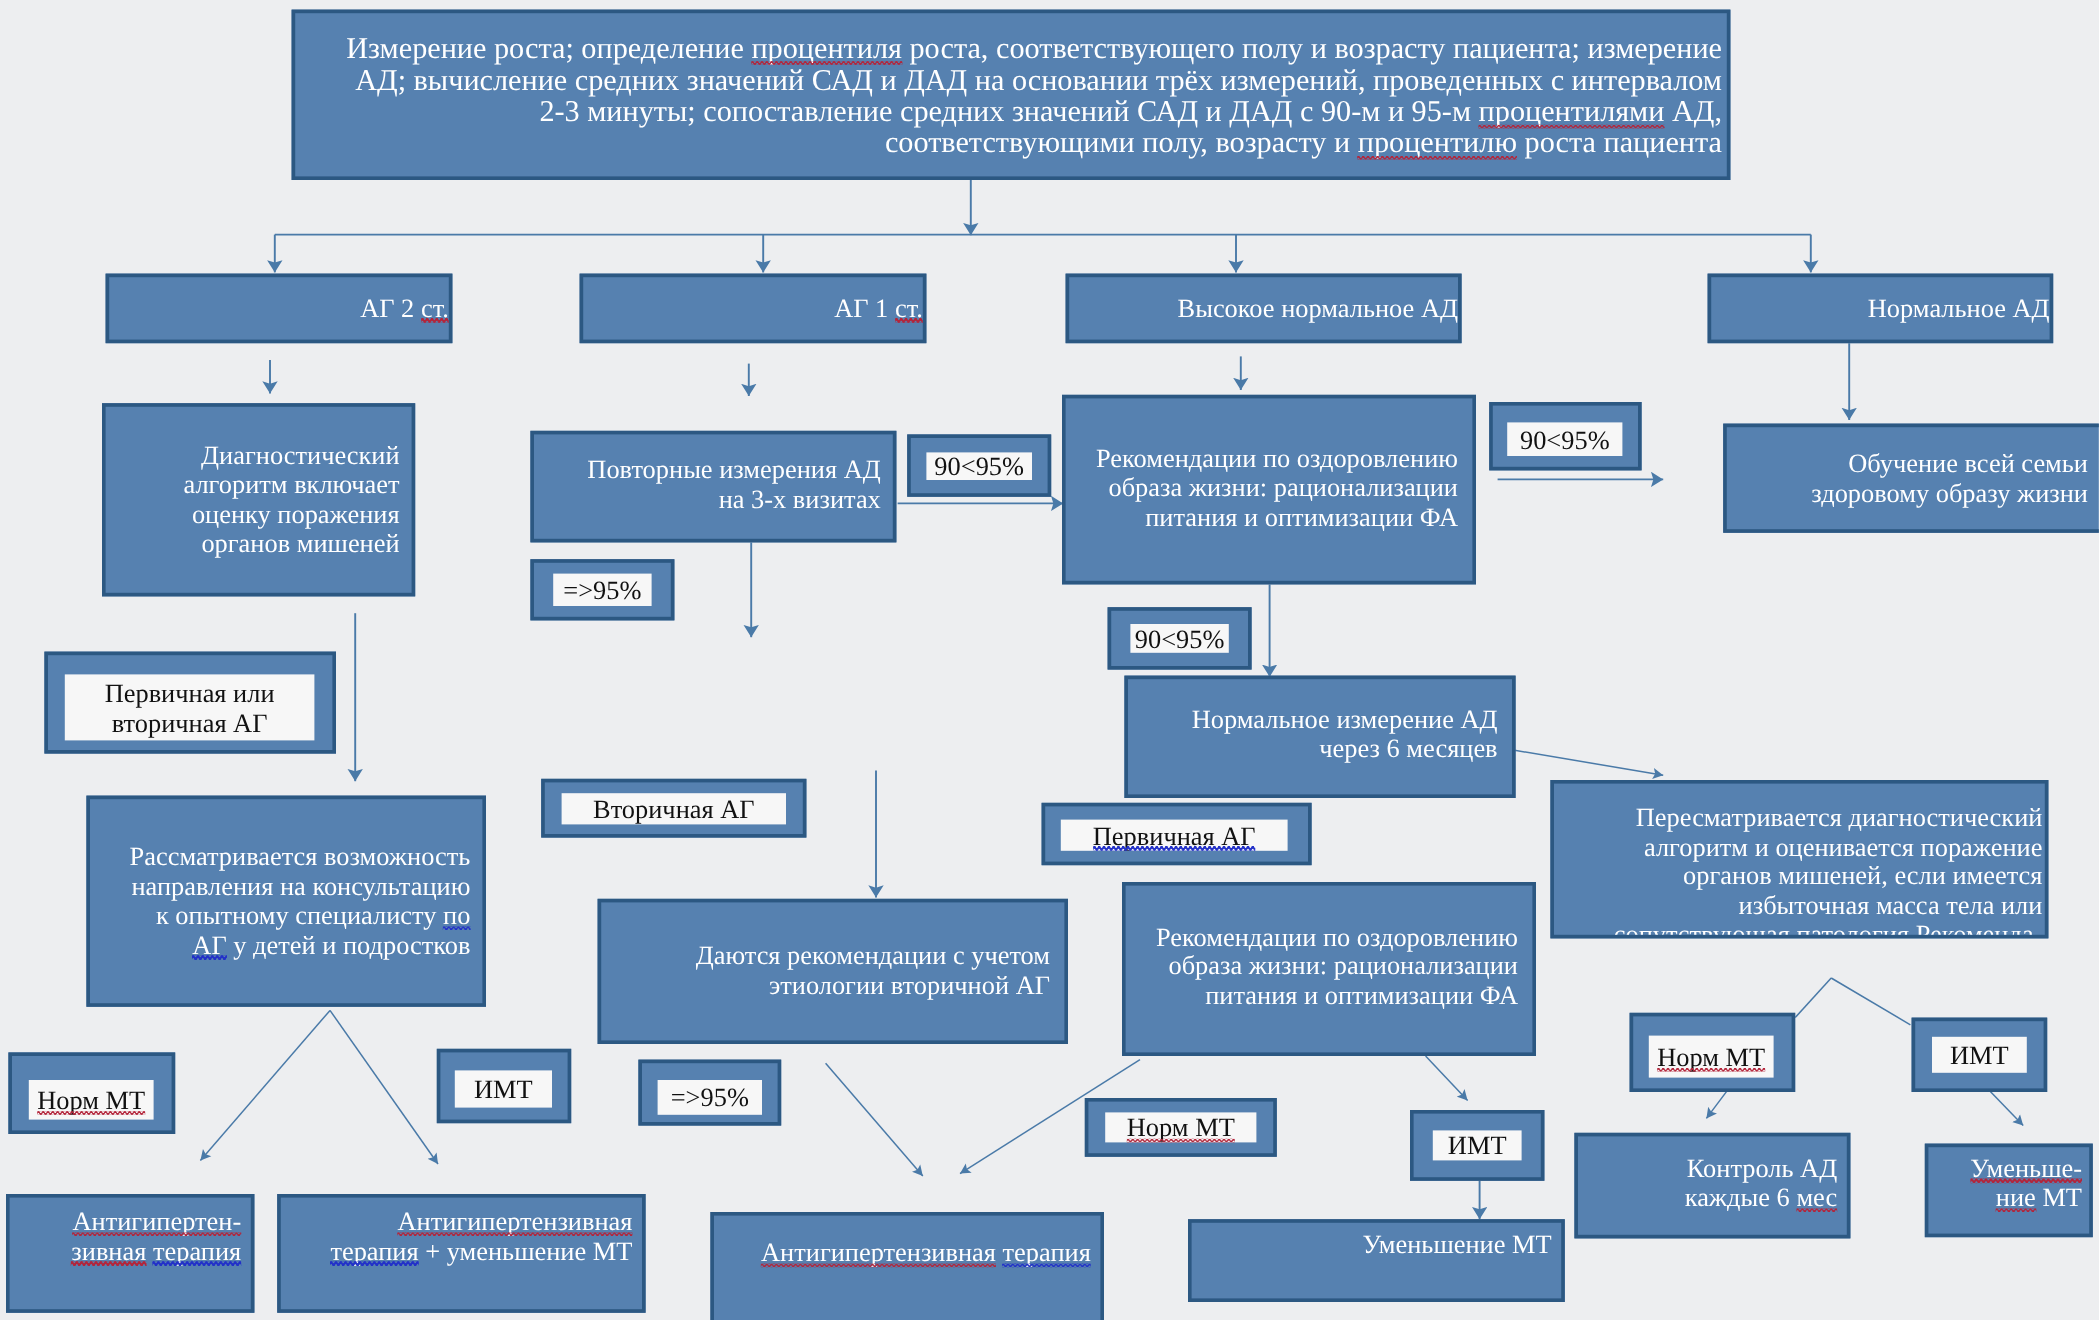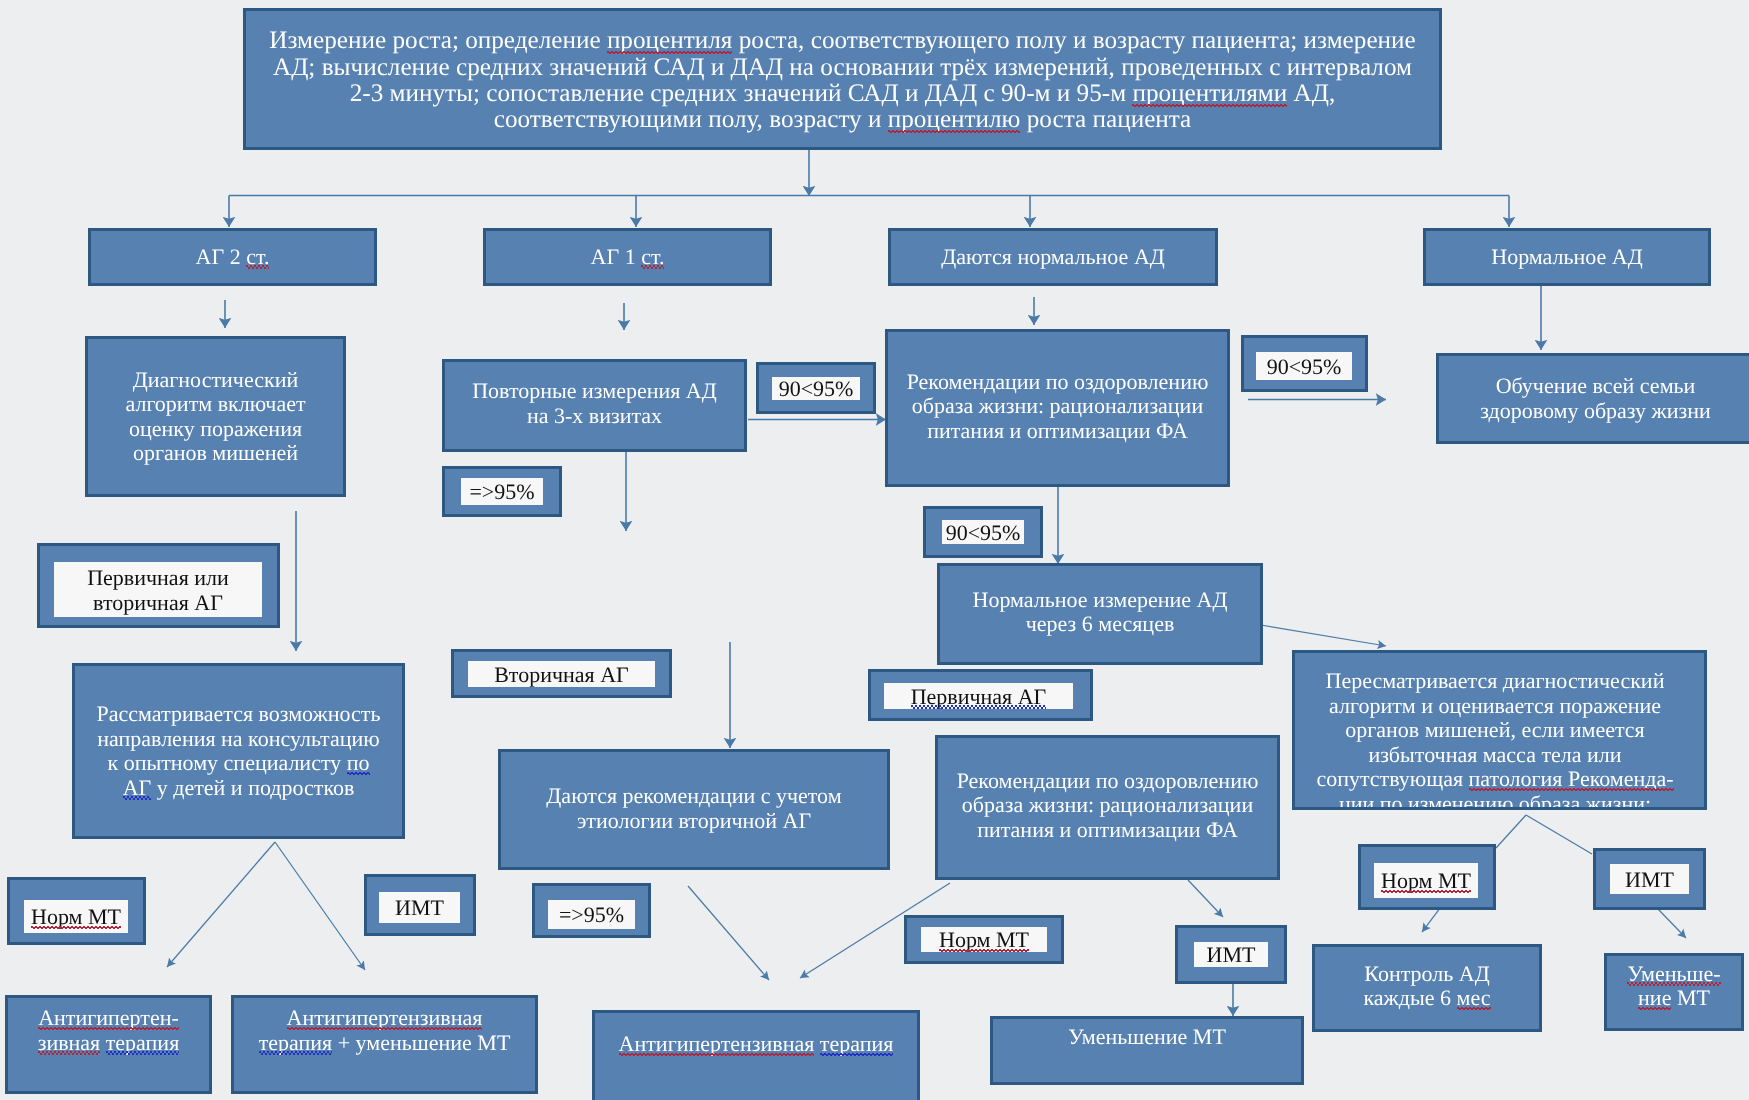--- a/index.html
+++ b/index.html
@@ -2,21 +2,21 @@
 <html><head>
 <meta charset="utf-8">
 <title>Алгоритм диагностики артериальной гипертензии</title>
 <style>
   html,body{margin:0;padding:0;}
   body{width:1749px;height:1100px;background:#edeef0;
        font-family:"Liberation Serif",serif;overflow:hidden;
        -webkit-font-smoothing:antialiased;text-rendering:geometricPrecision;}
   #stage{position:relative;width:1749px;height:1100px;}
   .box{position:absolute;box-sizing:border-box;background:#5681b0;border:3px solid #2c5882;
-       color:#ffffff;display:flex;align-items:center;justify-content:center;text-align:center;
+       color:#ffffff;display:flex;align-items:center;justify-content:center;text-align:right;
        font-size:22px;line-height:24.5px;font-weight:400;overflow:hidden;}
   .box > span{display:block;width:100%;}
   .lbl{position:absolute;box-sizing:border-box;background:#5681b0;border:3px solid #2c5882;
        padding:11px 14px;}
   .lbl > span{display:flex;flex-direction:column;width:100%;height:100%;background:#f7f7f7;color:#111;
        align-items:center;justify-content:center;text-align:center;
        font-size:22px;line-height:25px;white-space:nowrap;}
   svg.arrows{position:absolute;left:0;top:0;width:1749px;height:1100px;}
   u.sp,u.gr{text-decoration:none;position:relative;}
   u.sp::after,u.gr::after{content:"";position:absolute;left:0;right:0;bottom:0px;height:3.5px;
@@ -95,21 +95,21 @@
         <div class="ln">АГ 2 <u class="sp">ст.</u></div>
       </span>
     </div>
   <div class="box" style="left:483px;top:228px;width:289px;height:58px;">
       <span>
         <div class="ln">АГ 1 <u class="sp">ст.</u></div>
       </span>
     </div>
   <div class="box" style="left:888px;top:228px;width:330px;height:58px;">
       <span>
-        <div class="ln">Даются нормальное АД</div>
+        <div class="ln">Высокое нормальное АД</div>
       </span>
     </div>
   <div class="box" style="left:1423px;top:228px;width:288px;height:58px;">
       <span>
         <div class="ln">Нормальное АД</div>
       </span>
     </div>
 
   <div class="box" style="left:85px;top:336px;width:261px;height:161px;padding:0 10px;">
       <span>
@@ -147,21 +147,21 @@
     </div>
 
   <div class="box" style="left:72px;top:663px;width:333px;height:176px;padding:0 10px;">
       <span>
         <div class="ln">Рассматривается возможность</div>
         <div class="ln">направления на консультацию</div>
         <div class="ln">к опытному специалисту <u class="gr">по</u></div>
         <div class="ln"><u class="gr">АГ</u> у детей и подростков</div>
       </span>
     </div>
-  <div class="box" style="left:1292px;top:650px;width:415px;height:160px;padding:16px 19px 0 10px;align-items:flex-start;">
+  <div class="box" style="left:1292px;top:650px;width:415px;height:132px;padding:16px 2px 0 10px;align-items:flex-start;">
       <span>
         <div class="ln">Пересматривается диагностический</div>
         <div class="ln">алгоритм и оценивается поражение</div>
         <div class="ln">органов мишеней, если имеется</div>
         <div class="ln">избыточная масса тела или</div>
         <div class="ln">сопутствующая <u class="sp">патология Рекоменда-</u></div>
         <div class="ln">ции по изменению образа жизни:</div>
       </span>
     </div>
   <div class="box" style="left:498px;top:749px;width:392px;height:121px;padding:0 12px 2px 12px;">

